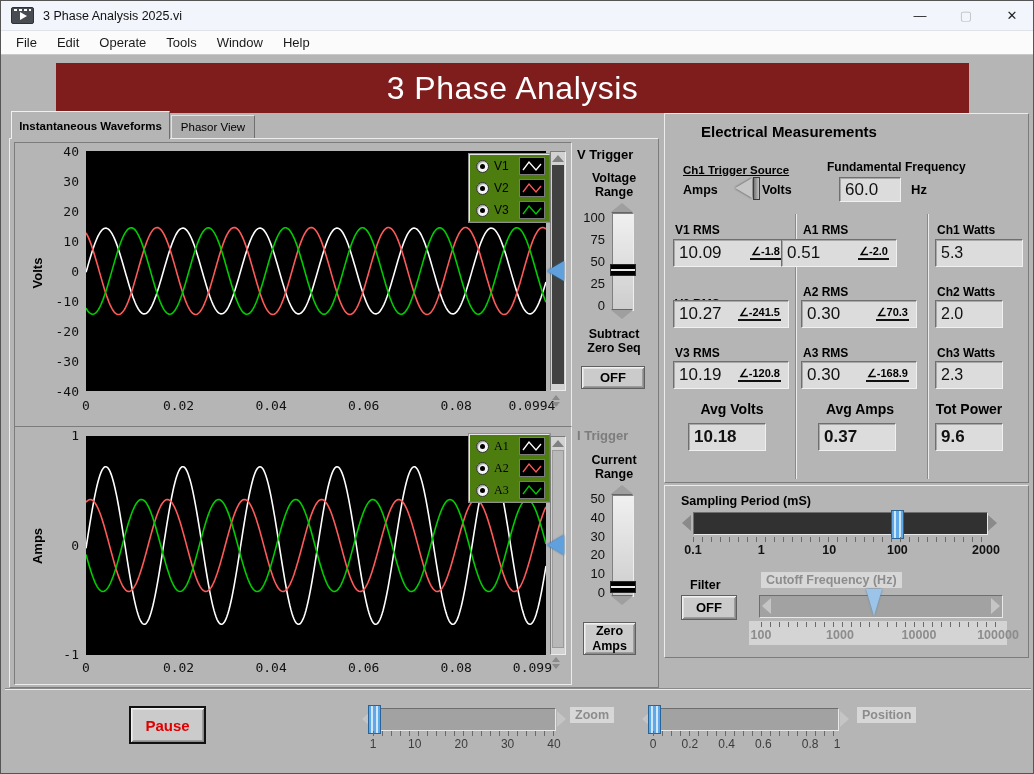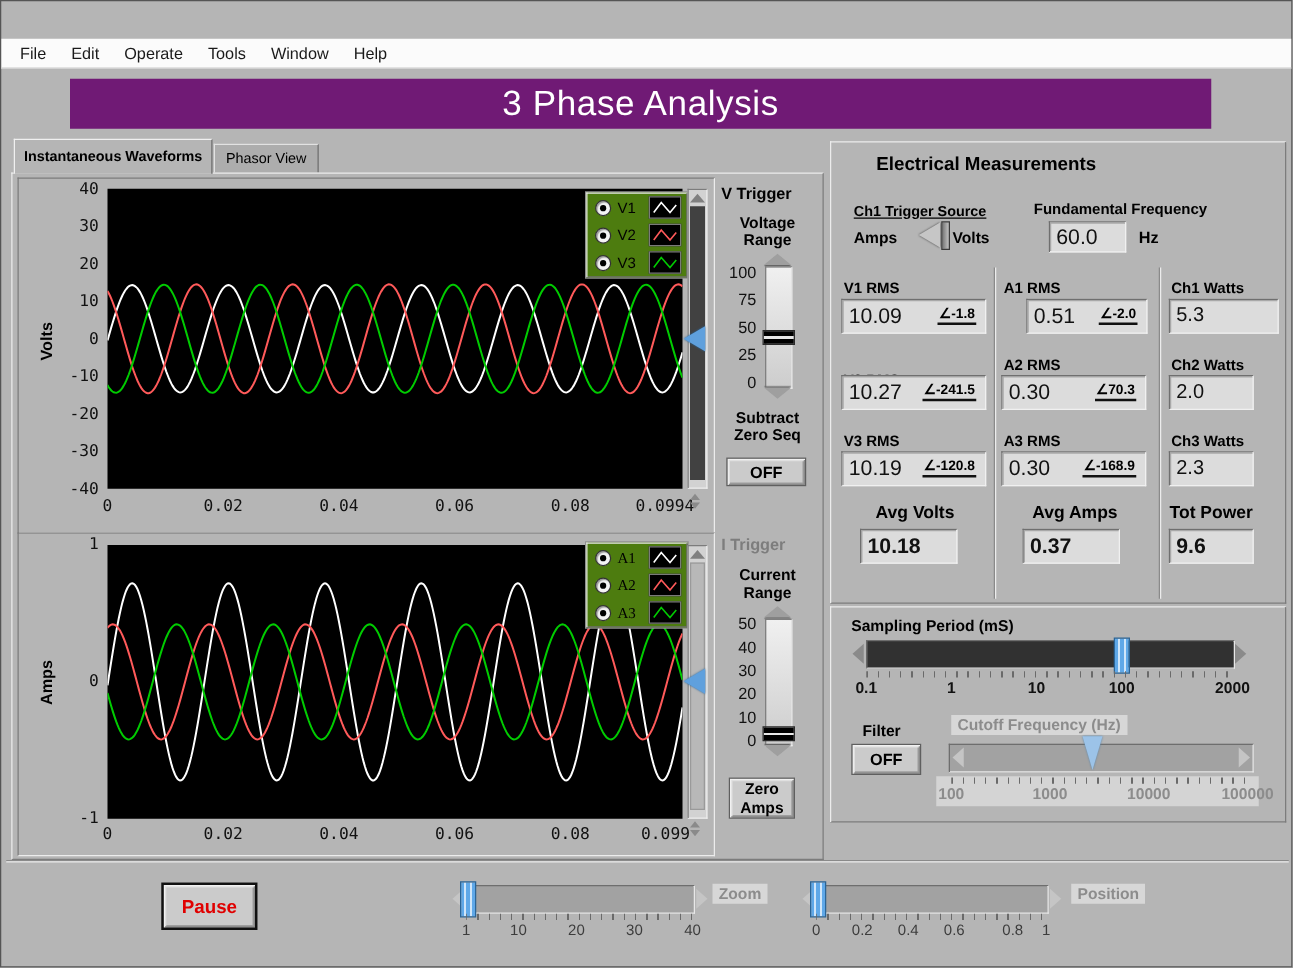--- a/index.html
+++ b/index.html
@@ -14,21 +14,21 @@
   .winbtn{width:46px;display:flex;align-items:center;justify-content:center;font-size:13px;color:#222;}
   .winbtn.dim{color:#b9b9b9;}
   .menubar{position:absolute;left:0;top:30px;width:1034px;height:24px;background:#fbfbfb;border-bottom:1px solid #c9c9c9;display:flex;align-items:center;padding-left:5px;box-sizing:border-box;}
   .menu-item{font-size:13px;color:#1a1a1a;padding:2px 10px;}
   
   .frame-sunken{position:absolute;border:1px solid #7c7c7c;border-bottom-color:#ececec;border-right-color:#ececec;}
   .frame-raised{position:absolute;border:1px solid #ececec;border-bottom-color:#7c7c7c;border-right-color:#7c7c7c;}
   .groove-h{position:absolute;height:0;border-top:1px solid #8a8a8a;border-bottom:1px solid #ececec;}
   .groove-v{position:absolute;width:0;border-left:1px solid #8a8a8a;border-right:1px solid #ececec;}
   
-  .banner{position:absolute;left:55px;top:62px;width:913px;height:40px;background:#701a75;color:#fff;font-size:28px;display:flex;align-items:center;justify-content:center;letter-spacing:.5px;}
+  .banner{position:absolute;left:55px;top:62px;width:913px;height:50px;background:#7f1d1d;color:#fff;font-size:32px;display:flex;align-items:center;justify-content:center;letter-spacing:.5px;}
   .tab{position:absolute;display:flex;align-items:center;justify-content:center;box-sizing:border-box;}
   #tab0{left:10px;top:110px;width:159px;height:28px;background:#b5b5b5;border:1px solid #f0f0f0;border-right-color:#6f6f6f;border-bottom:none;z-index:3;font-weight:bold;font-size:11.5px;}
   #tab1{left:170px;top:114px;width:84px;height:23px;background:#adadad;border:1px solid #e2e2e2;border-right-color:#6f6f6f;border-bottom:none;font-size:11.5px;}
   
   .plot{position:absolute;background:#000;}
   .ylab{position:absolute;font-weight:bold;font-size:13px;transform:translate(-50%,-50%) rotate(-90deg);}
   .ytick{position:absolute;right:2px;font-family:"DejaVu Sans Mono",monospace;font-size:13px;color:#111;}
   .yticks{position:absolute;width:42px;}
   .xticks{position:absolute;height:14px;}
   .xtick{position:absolute;font-family:"DejaVu Sans Mono",monospace;font-size:13px;color:#111;white-space:nowrap;}
@@ -86,20 +86,29 @@
   #co-scale .hsl{color:#8c8c8c;}
   #zm-scale .hsl,#ps-scale .hsl{font-weight:normal;font-size:12px;color:#3c3c3c;}
   .chip{position:absolute;background:#d7d7d7;color:#8c8c8c;font-weight:bold;font-size:12.5px;padding:1px 5px;}
   .strip{position:absolute;background:#d4d4d4;}
 </style>
 </head>
 <body>
 
 <div class="window">
 
+  <div class="titlebar">
+    <div class="lvicon"></div>
+    <span class="wtitle">3 Phase Analysis 2025.vi</span>
+    <div class="winbtns">
+      <span class="winbtn">—</span>
+      <span class="winbtn dim">▢</span>
+      <span class="winbtn">✕</span>
+    </div>
+  </div>
 
   <div class="menubar" id="menubar">
       <span class="menu-item">File</span>
       <span class="menu-item">Edit</span>
       <span class="menu-item">Operate</span>
       <span class="menu-item">Tools</span>
       <span class="menu-item">Window</span>
       <span class="menu-item">Help</span>
     </div>
 
@@ -306,21 +315,21 @@
       <div class="mlab" style="left: 674px; top: 345px;">V3 RMS</div>
       <div class="mbox" style="left: 672px; top: 360px; width: 116px;">
         <span class="mval">10.19</span>
         <span class="mang">∠-120.8</span>
       </div>
       <div class="slab" style="left: 672px; width: 118px; top: 400px;">Avg Volts</div>
       <div class="mbox" style="left: 687px; top: 422px; width: 78px;">
         <span class="mval bold">10.18</span>
       </div>
       <div class="mlab" style="left: 802px; top: 222px;">A1 RMS</div>
-      <div class="mbox" style="left: 820px; top: 238px; width: 97px;">
+      <div class="mbox" style="left: 780px; top: 238px; width: 116px;">
         <span class="mval">0.51</span>
         <span class="mang">∠-2.0</span>
       </div>
       <div class="mlab" style="left: 802px; top: 284px;">A2 RMS</div>
       <div class="mbox" style="left: 800px; top: 299px; width: 116px;">
         <span class="mval">0.30</span>
         <span class="mang">∠70.3</span>
       </div>
       <div class="mlab" style="left: 802px; top: 345px;">A3 RMS</div>
       <div class="mbox" style="left: 800px; top: 360px; width: 116px;">

